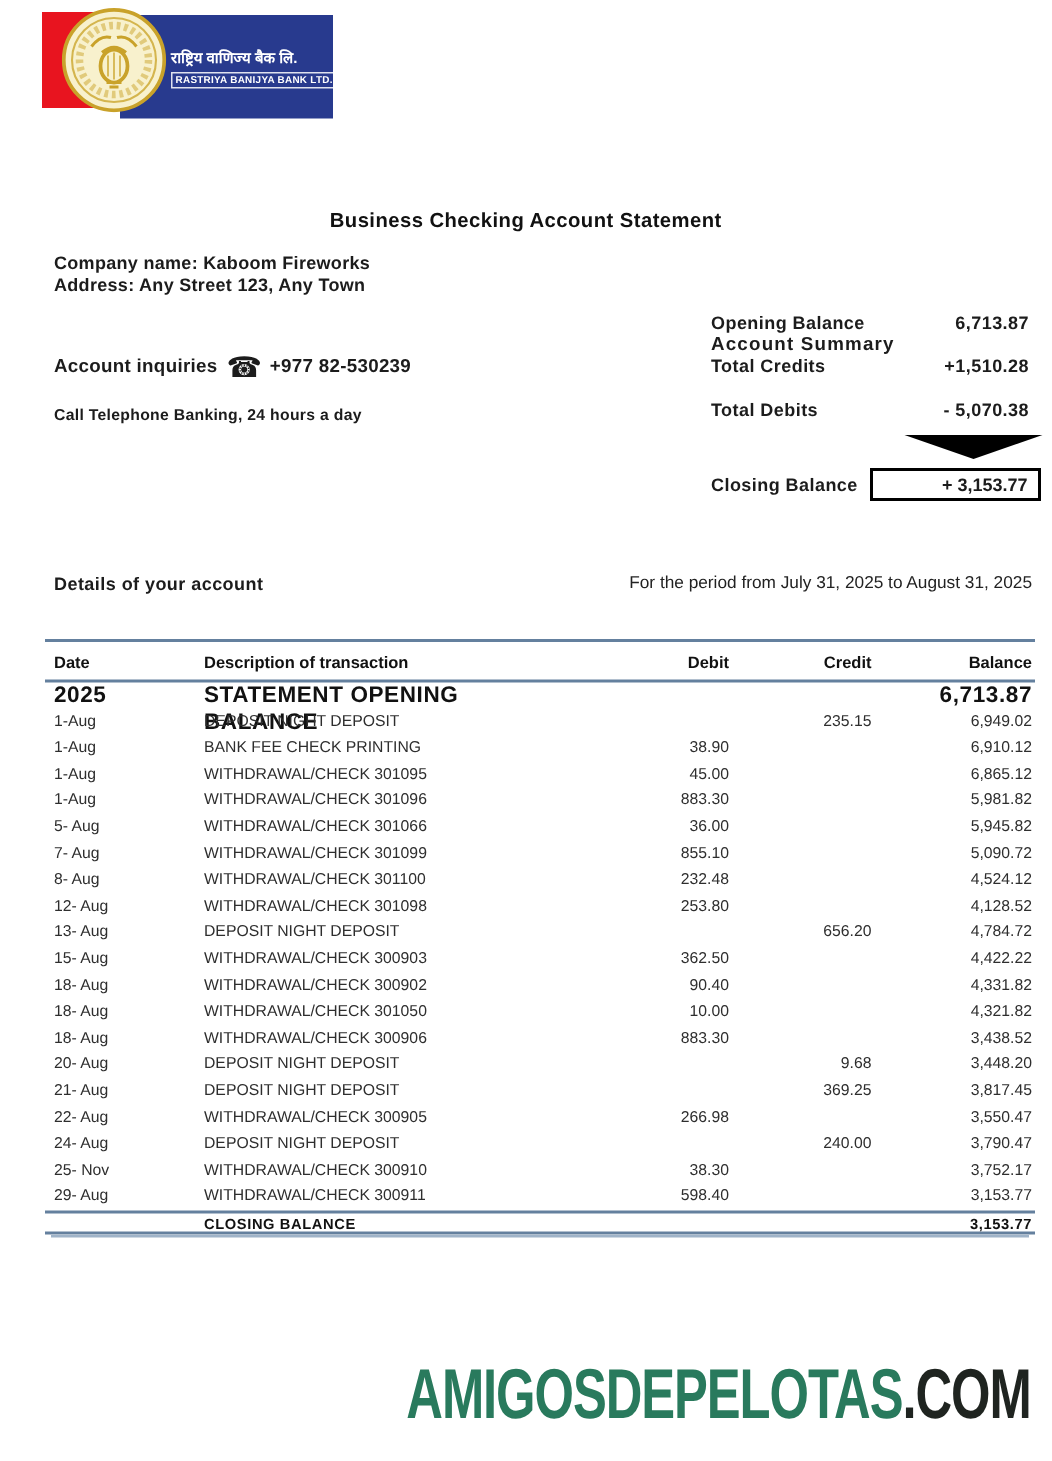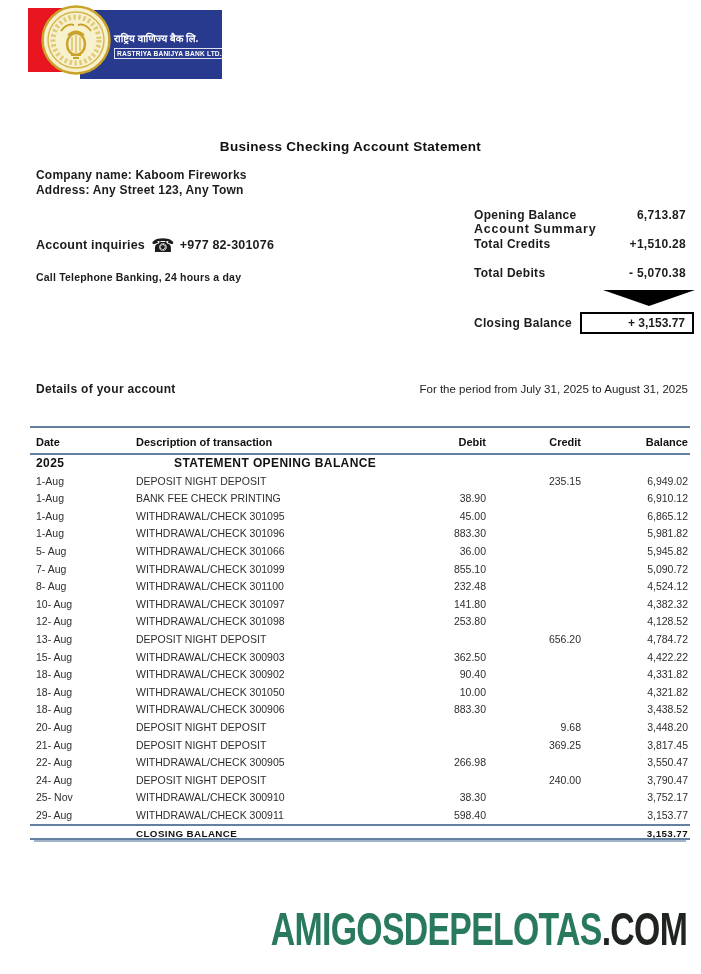--- a/index.html
+++ b/index.html
@@ -45,21 +45,21 @@
   .details-heading { position:absolute; left:36px; top:382px; font-size:12px; font-weight:bold; letter-spacing:0.3px; }
   .period { position:absolute; right:13px; top:383px; font-size:11.5px; color:#222; }
 
   
   .txtable { position:absolute; left:30px; top:426px; width:660px; }
   .grid-row { display:grid; grid-template-columns:100px 230px 120px 95px 107px; padding:0 4px 0 6px; }
   .thead { height:29px; line-height:29px; border-top:2px solid #64809e; border-bottom:2px solid #64809e;
            font-size:11px; font-weight:bold; color:#111; }
   .c-debit, .c-credit, .c-balance { text-align:right; }
   .trow { height:17.6px; line-height:17.6px; font-size:10.5px; color:#2e2e2e; }
-  .trow.bold-row { font-size:12px; font-weight:bold; color:#111; letter-spacing:0.4px;gap:38px; }
+  .trow.bold-row { font-size:15px; font-weight:bold; color:#111; letter-spacing:0.4px; }
   .closing-row { height:16px; line-height:15px; font-size:9.8px; font-weight:bold; color:#111;
                  letter-spacing:0.4px; border-top:2px solid #64809e; border-bottom:2px solid #64809e;
                  box-shadow:0 6px 0 -4px #9fb3c8; }
 
   
   .footer { position:absolute; right:14px; top:901px; font-size:47px; font-weight:bold;
             letter-spacing:-1px; transform:scaleX(0.72); transform-origin:100% 50%; white-space:nowrap; }
   .footer .green { color:#297a5d; }
   .footer .dark { color:#1f2420; }
 </style>
@@ -89,21 +89,21 @@
   </div>
 
   <div class="title">Business Checking Account Statement</div>
 
   <div class="company">
     <div>Company name: Kaboom Fireworks</div>
     <div>Address: Any Street 123, Any Town</div>
   </div>
 
   <div class="inquiries">
-    <span>Account inquiries</span><span class="phone-icon">☎</span><span>+977 82-301076</span>
+    <span>Account inquiries</span><span class="phone-icon">☎</span><span>+977 82-530239</span>
   </div>
   <div class="banking-note">Call Telephone Banking, 24 hours a day</div>
 
   <div class="summary">
     <div class="summary-heading">Account Summary</div>
     <div class="summary-rows" id="summary-rows">
         <div class="summary-row">
           <span>Opening Balance</span>
           <span>6,713.87</span>
         </div>
@@ -183,27 +183,20 @@
           <div class="c-balance">5,090.72</div>
         </div>
         <div class="grid-row trow">
           <div class="c-date">8- Aug</div>
           <div class="c-desc">WITHDRAWAL/CHECK 301100</div>
           <div class="c-debit">232.48</div>
           <div class="c-credit"></div>
           <div class="c-balance">4,524.12</div>
         </div>
         <div class="grid-row trow">
-          <div class="c-date">10- Aug</div>
-          <div class="c-desc">WITHDRAWAL/CHECK 301097</div>
-          <div class="c-debit">141.80</div>
-          <div class="c-credit"></div>
-          <div class="c-balance">4,382.32</div>
-        </div>
-        <div class="grid-row trow">
           <div class="c-date">12- Aug</div>
           <div class="c-desc">WITHDRAWAL/CHECK 301098</div>
           <div class="c-debit">253.80</div>
           <div class="c-credit"></div>
           <div class="c-balance">4,128.52</div>
         </div>
         <div class="grid-row trow">
           <div class="c-date">13- Aug</div>
           <div class="c-desc">DEPOSIT NIGHT DEPOSIT</div>
           <div class="c-debit"></div>

